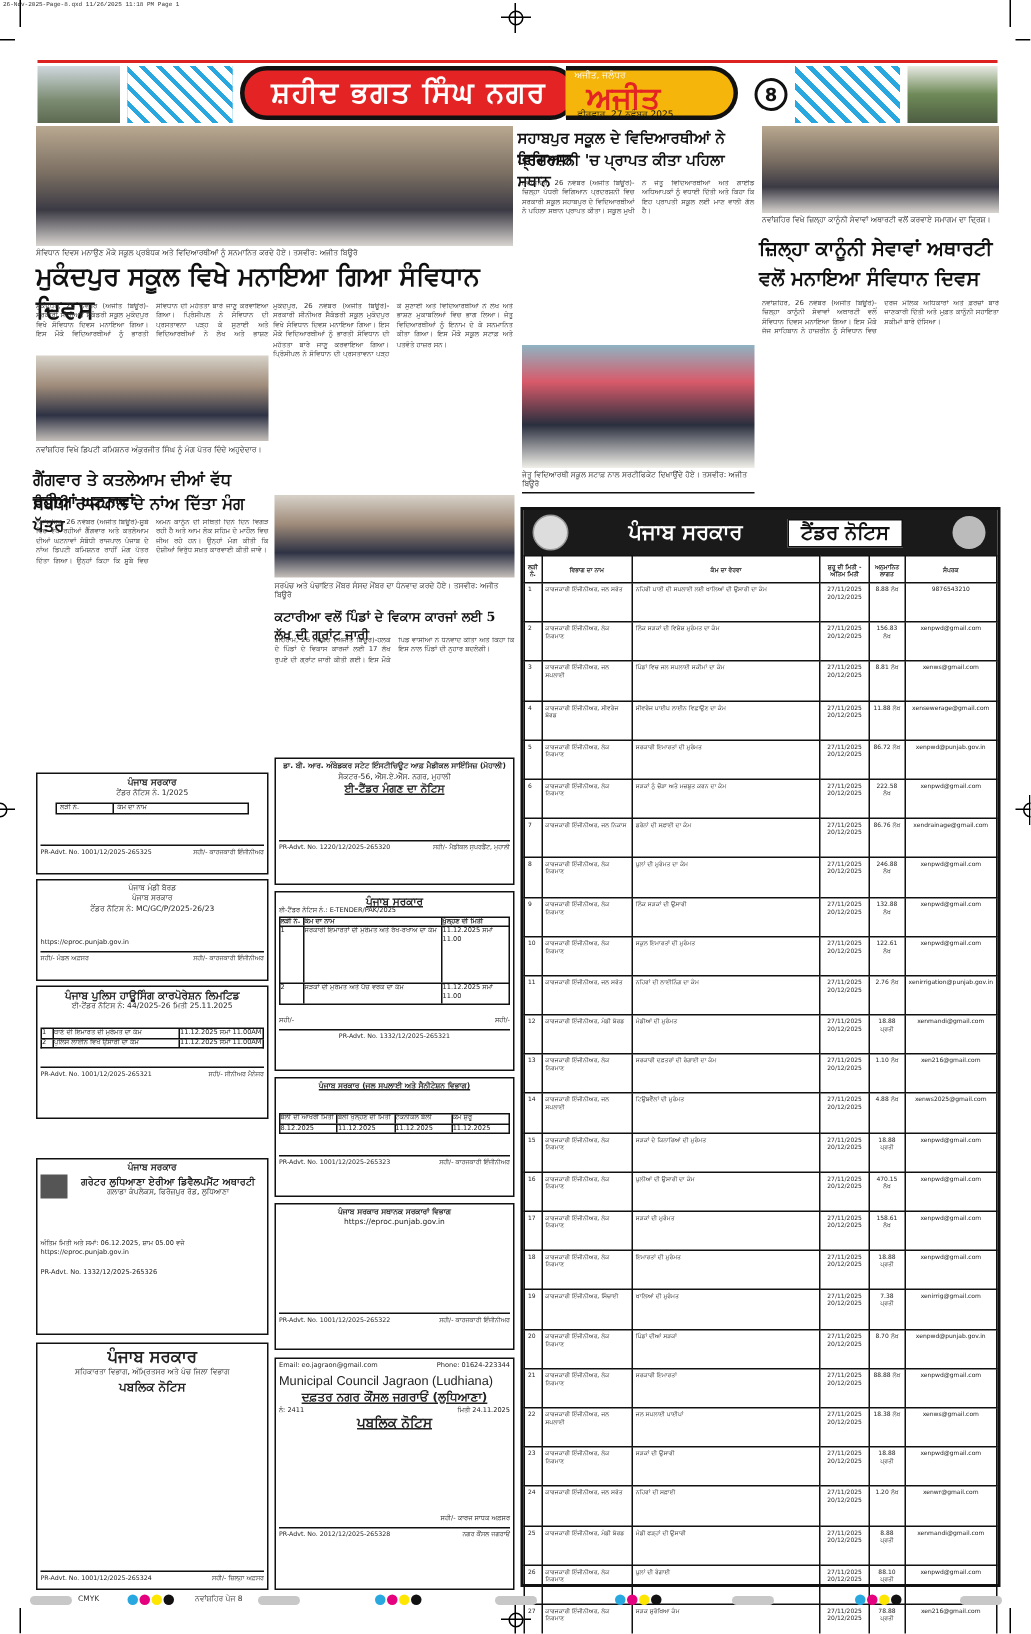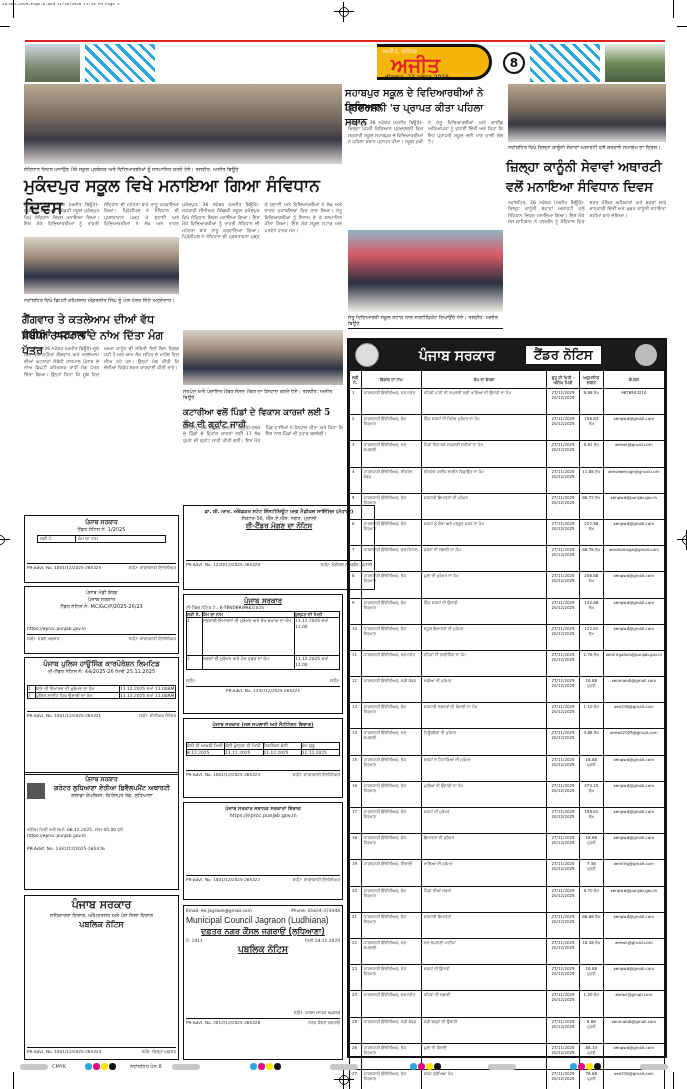--- a/index.html
+++ b/index.html
@@ -70,20 +70,21 @@
 <div class="abs crop" style="left:13px;top:0;width:1px;height:18px"></div>
 <div class="abs crop" style="left:0;top:26px;width:10px;height:1px"></div>
 <div class="abs crop" style="left:673px;top:0;width:1px;height:18px"></div>
 <div class="abs crop" style="left:677px;top:26px;width:10px;height:1px"></div>
 <div class="abs crop" style="left:13px;top:1072px;width:1px;height:17px"></div>
 <div class="abs crop" style="left:673px;top:1072px;width:1px;height:17px"></div>
 
 <div class="abs masthead">
   <div class="abs mh-photo" style="left:0"></div>
   <div class="abs mh-pattern" style="left:60px;width:70px"></div>
+  <div class="abs mh-title">ਸ਼ਹੀਦ ਭਗਤ ਸਿੰਘ ਨਗਰ</div>
   <div class="abs mh-brand">
     <div class="abs mh-city">ਅਜੀਤ, ਜਲੰਧਰ</div>
     <div class="abs mh-name">ਅਜੀਤ</div>
     <div class="abs mh-date">ਵੀਰਵਾਰ, 27 ਨਵੰਬਰ 2025</div>
   </div>
   <div class="abs mh-page">8</div>
   <div class="abs mh-pattern" style="left:505px;width:70px"></div>
   <div class="abs mh-photo" style="left:580px;width:60px;background:linear-gradient(#e8ebe4,#6f8a58 50%,#4d5d42)"></div>
 </div>
 
@@ -136,21 +137,21 @@
   <div class="bh2">ਪੰਜਾਬ ਸਰਕਾਰ</div>
   <div class="bh2">ਟੈਂਡਰ ਨੋਟਿਸ ਨੰ: MC/GC/P/2025-26/23</div>
   <div style="height:16px"></div>
   <div>https://eproc.punjab.gov.in</div>
   <div class="foot">
       <span>ਸਹੀ/- ਮੰਡਲ ਅਫ਼ਸਰ</span>
       <span>ਸਹੀ/- ਕਾਰਜਕਾਰੀ ਇੰਜੀਨੀਅਰ</span>
     </div>
 </div>
 
-<div class="abs box" style="left:24px;top:657px;width:155px;height:118px">
+<div class="abs box" style="left:24px;top:657px;width:155px;height:89px">
   <div class="bh" style="font-size:7px">ਪੰਜਾਬ ਪੁਲਿਸ ਹਾਊਸਿੰਗ ਕਾਰਪੋਰੇਸ਼ਨ ਲਿਮਟਿਡ</div>
   <div class="bh2">ਈ-ਟੈਂਡਰ ਨੋਟਿਸ ਨੰ: 44/2025-26 ਮਿਤੀ 25.11.2025</div>
   <div style="height:10px"></div>
   <div style="display:flex;border:1px solid #111">
     <span style="width:8px;border-right:1px solid #111">1</span>
     <span style="flex:1;border-right:1px solid #111">ਥਾਣੇ ਦੀ ਇਮਾਰਤ ਦੀ ਮੁਰੰਮਤ ਦਾ ਕੰਮ</span>
     <span style="width:55px">11.12.2025 ਸਮਾਂ 11.00AM</span>
   </div>
   <div style="display:flex;border:1px solid #111;border-top:none">
     <span style="width:8px;border-right:1px solid #111">2</span>
@@ -184,21 +185,21 @@
   <div class="big">ਪੰਜਾਬ ਸਰਕਾਰ</div>
   <div class="bh2">ਸਹਿਕਾਰਤਾ ਵਿਭਾਗ, ਅੰਮ੍ਰਿਤਸਰ ਅਤੇ ਪੰਚ ਜਿਲਾ ਵਿਭਾਗ</div>
   <div class="bh" style="font-size:8px;line-height:11px">ਪਬਲਿਕ ਨੋਟਿਸ</div>
   <div style="height:115px"></div>
   <div class="foot">
       <span>PR-Advt. No. 1001/12/2025-265324</span>
       <span>ਸਹੀ/- ਜ਼ਿਲ੍ਹਾ ਅਫ਼ਸਰ</span>
     </div>
 </div>
 
-<div class="abs box" style="left:183px;top:505px;width:192px;height:85px">
+<div class="abs box" style="left:183px;top:505px;width:160px;height:85px">
   <div class="bh2" style="font-weight:bold">ਡਾ. ਬੀ. ਆਰ. ਅੰਬੇਡਕਰ ਸਟੇਟ ਇੰਸਟੀਚਿਊਟ ਆਫ਼ ਮੈਡੀਕਲ ਸਾਇੰਸਿਜ਼ (ਮੋਹਾਲੀ)</div>
   <div class="bh2">ਸੈਕਟਰ-56, ਐੱਸ.ਏ.ਐੱਸ. ਨਗਰ, ਮੁਹਾਲੀ</div>
   <div class="bh" style="text-decoration:underline;font-size:7px">ਈ-ਟੈਂਡਰ ਮੰਗਣ ਦਾ ਨੋਟਿਸ</div>
   <div style="height:28px"></div>
   <div class="foot">
       <span>PR-Advt. No. 1220/12/2025-265320</span>
       <span>ਸਹੀ/- ਮੈਡੀਕਲ ਸੁਪਰਡੈਂਟ, ਮੁਹਾਲੀ</span>
     </div>
 </div>
 

